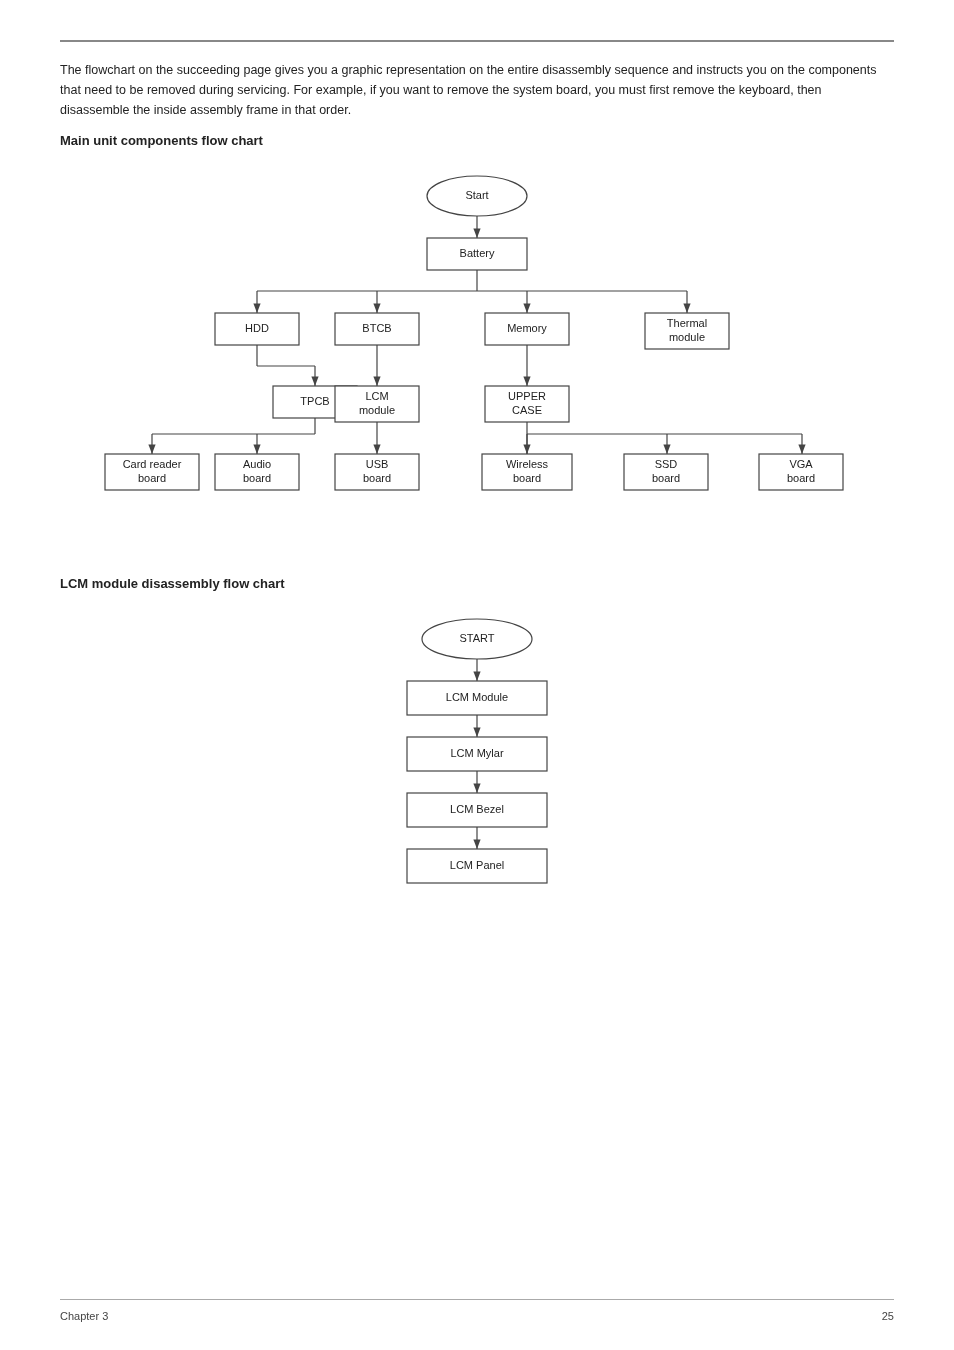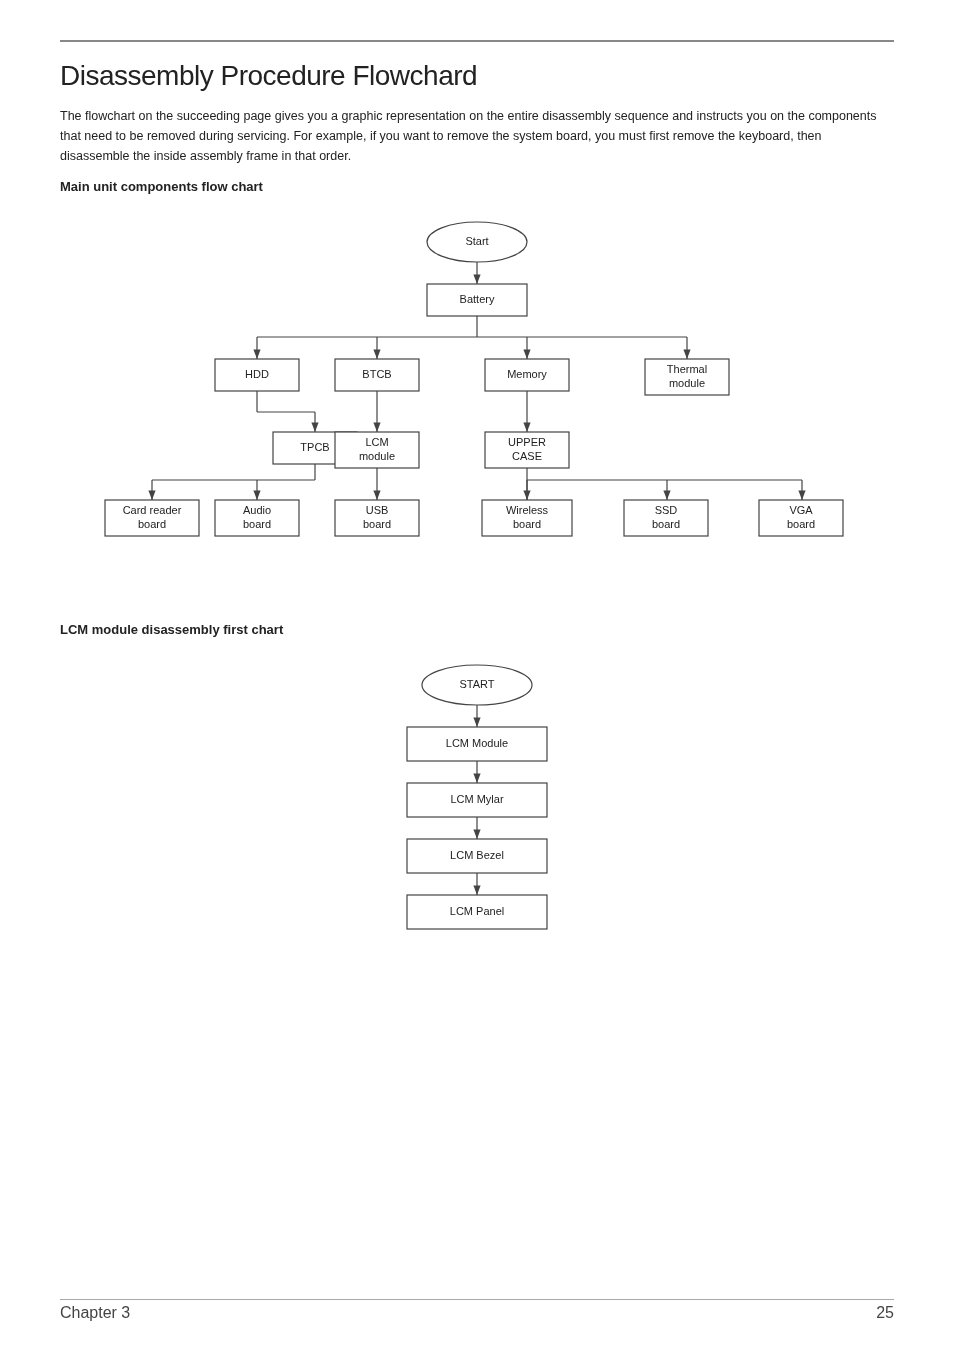--- a/index.html
+++ b/index.html
@@ -57,21 +57,21 @@
       left: 60px;
       right: 60px;
     }
     .footer {
       position: absolute;
       bottom: 28px;
       left: 60px;
       right: 60px;
       display: flex;
       justify-content: space-between;
-      font-size: 16px;
+      font-size: 11px;
       color: #444;
     }
     
     .fc-box {
       fill: #fff;
       stroke: #444;
       stroke-width: 1.2;
     }
     .fc-oval {
       fill: #fff;
@@ -96,21 +96,20 @@
       stroke-width: 1.2;
       fill: none;
     }
   </style>
 </head>
 <body>
 
 <div class="page">
   <div class="top-rule"></div>
 
-  <h1 class="page-title">Disassembly Procedure Flowchard</h1>
 
   <p class="intro-text">The flowchart on the succeeding page gives you a graphic representation on the entire disassembly sequence and instructs you on the components that need to be removed during servicing. For example, if you want to remove the system board, you must first remove the keyboard, then disassemble the inside assembly frame in that order.</p>
 
   <div class="section-heading">Main unit components flow chart</div>
 
   <div class="flowchart-area">
 
     <svg class="flowchart-svg" width="820" height="380" viewBox="0 0 820 380">
       <defs>
         <marker id="arrowhead" markerWidth="8" markerHeight="6" refX="8" refY="3" orient="auto">
@@ -206,21 +205,21 @@
       <rect x="557" y="288" width="84" height="36" class="fc-box"></rect>
       <text x="599" y="299" class="fc-text">SSD</text>
       <text x="599" y="313" class="fc-text">board</text>
 
       <rect x="692" y="288" width="84" height="36" class="fc-box"></rect>
       <text x="734" y="299" class="fc-text">VGA</text>
       <text x="734" y="313" class="fc-text">board</text>
     </svg>
   </div>
 
-  <div class="section-heading">LCM module disassembly first chart</div>
+  <div class="section-heading">LCM module disassembly flow chart</div>
 
   <div class="flowchart-area">
 
     <svg class="flowchart-svg" width="820" height="370" viewBox="0 0 820 370">
       <defs>
         <marker id="arrowhead3" markerWidth="8" markerHeight="6" refX="8" refY="3" orient="auto">
           <polygon points="0 0, 8 3, 0 6" fill="#444"></polygon>
         </marker>
       </defs>
 

